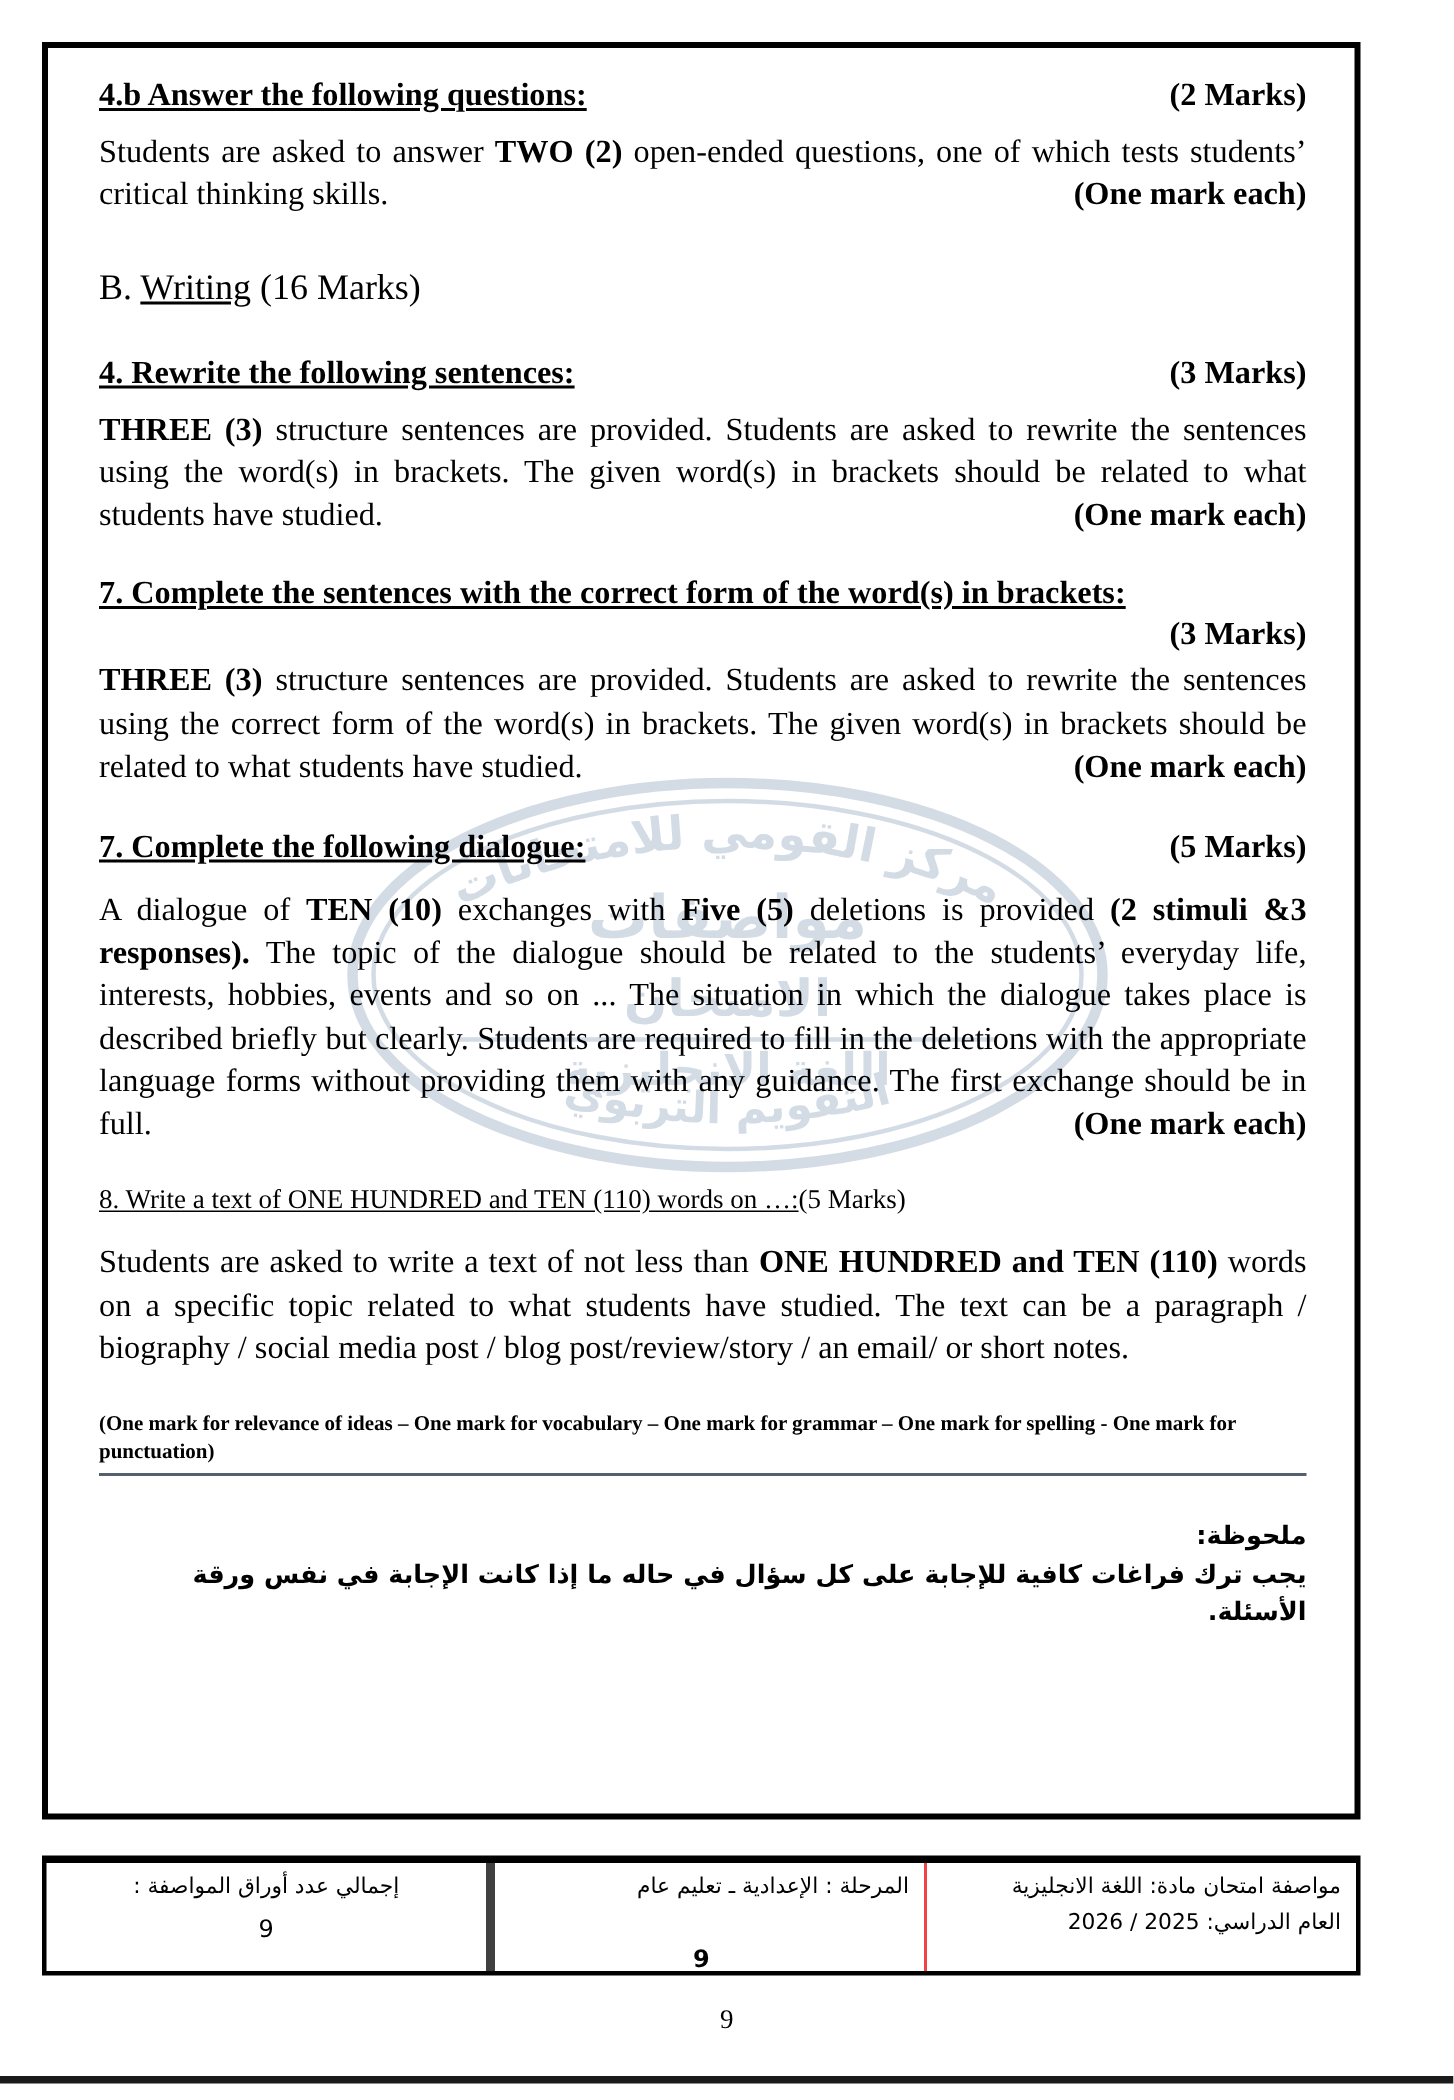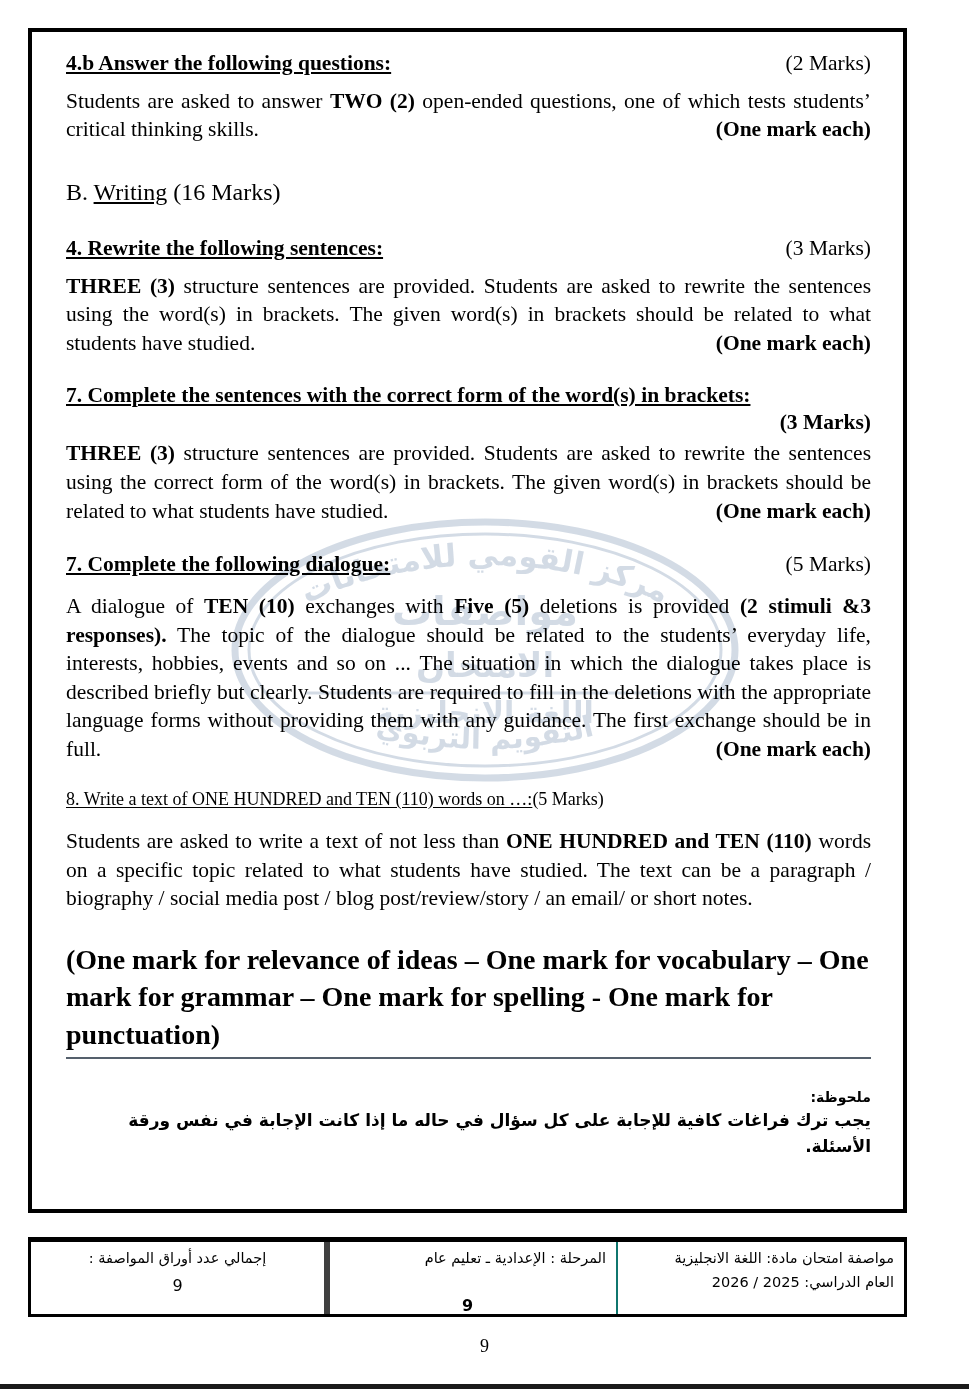--- a/index.html
+++ b/index.html
@@ -66,21 +66,21 @@
     font-weight: bold;
     line-height: 1.25;
   }
   .q-head .q-title {
     text-decoration: underline;
     text-underline-offset: 2px;
     white-space: nowrap;
   }
   .q-head .q-marks {
     white-space: nowrap;
-    font-weight: normal;
+    font-weight: bold;
   }
 
   .q-head-wide {
     font-size: 21.5px;
     font-weight: bold;
     line-height: 1.3;
   }
   .q-head-wide .q-title {
     text-decoration: underline;
     text-underline-offset: 2px;
@@ -117,21 +117,21 @@
   .section-title {
     text-align: left;
     font-size: 24px;
     font-weight: normal;
     margin: 34px 0 0 0;
     line-height: 1.2;
   }
   .section-title .u { text-decoration: underline; text-underline-offset: 2px; }
 
   .criteria {
-    font-size: 28px;
+    font-size: 14px;
     font-weight: bold;
     line-height: 1.34;
     margin: 28px 0 0 0;
     text-align: left;
   }
 
   hr.rule {
     border: none;
     border-top: 2px solid #55606c;
     margin: 4px 0 0 0;
@@ -140,21 +140,21 @@
 
   
   .ar-note {
     direction: rtl;
     text-align: right;
     font-family: "DejaVu Sans", "Liberation Sans", sans-serif;
     font-weight: bold;
     margin-top: 28px;
     line-height: 1.5;
   }
-  .ar-note .ar-label { font-size: 14px; display: block; }
+  .ar-note .ar-label { font-size: 17px; display: block; }
   .ar-note .ar-body  { font-size: 17px; display: block; }
 
   
   #footer-table {
     position: absolute;
     left: 28px;
     top: 1237px;
     width: 879px;
     height: 80px;
     border: 3px solid #000000;
@@ -168,21 +168,21 @@
   .f-cell {
     box-sizing: border-box;
     padding: 5px 10px 0 10px;
     direction: rtl;
     text-align: right;
     font-family: "DejaVu Sans", "Liberation Sans", sans-serif;
     font-weight: normal;
     font-size: 14.5px;
     line-height: 1.65;
   }
-  .f-cell.c1 { width: 288px; border-left: 2px solid #0f766e; padding-left: 38px; }
+  .f-cell.c1 { width: 288px; border-left: 2px solid #ef4444; padding-left: 38px; }
   .f-cell.c2 { width: 292px; border-left: 6px solid #404040; }
   .f-cell.c3 { width: 293px; text-align: center; }
   .f-cell.c3 .lbl { display:block; text-align: center; }
   .f-cell.c3 .num { display:block; text-align: center; font-size: 16px; margin-top: 2px; }
   .f-cell .ln { display: block; white-space: nowrap; }
   .f-num-mid {
     position: absolute;
     left: 0; right: 0;
     top: 54px;
     text-align: center;

